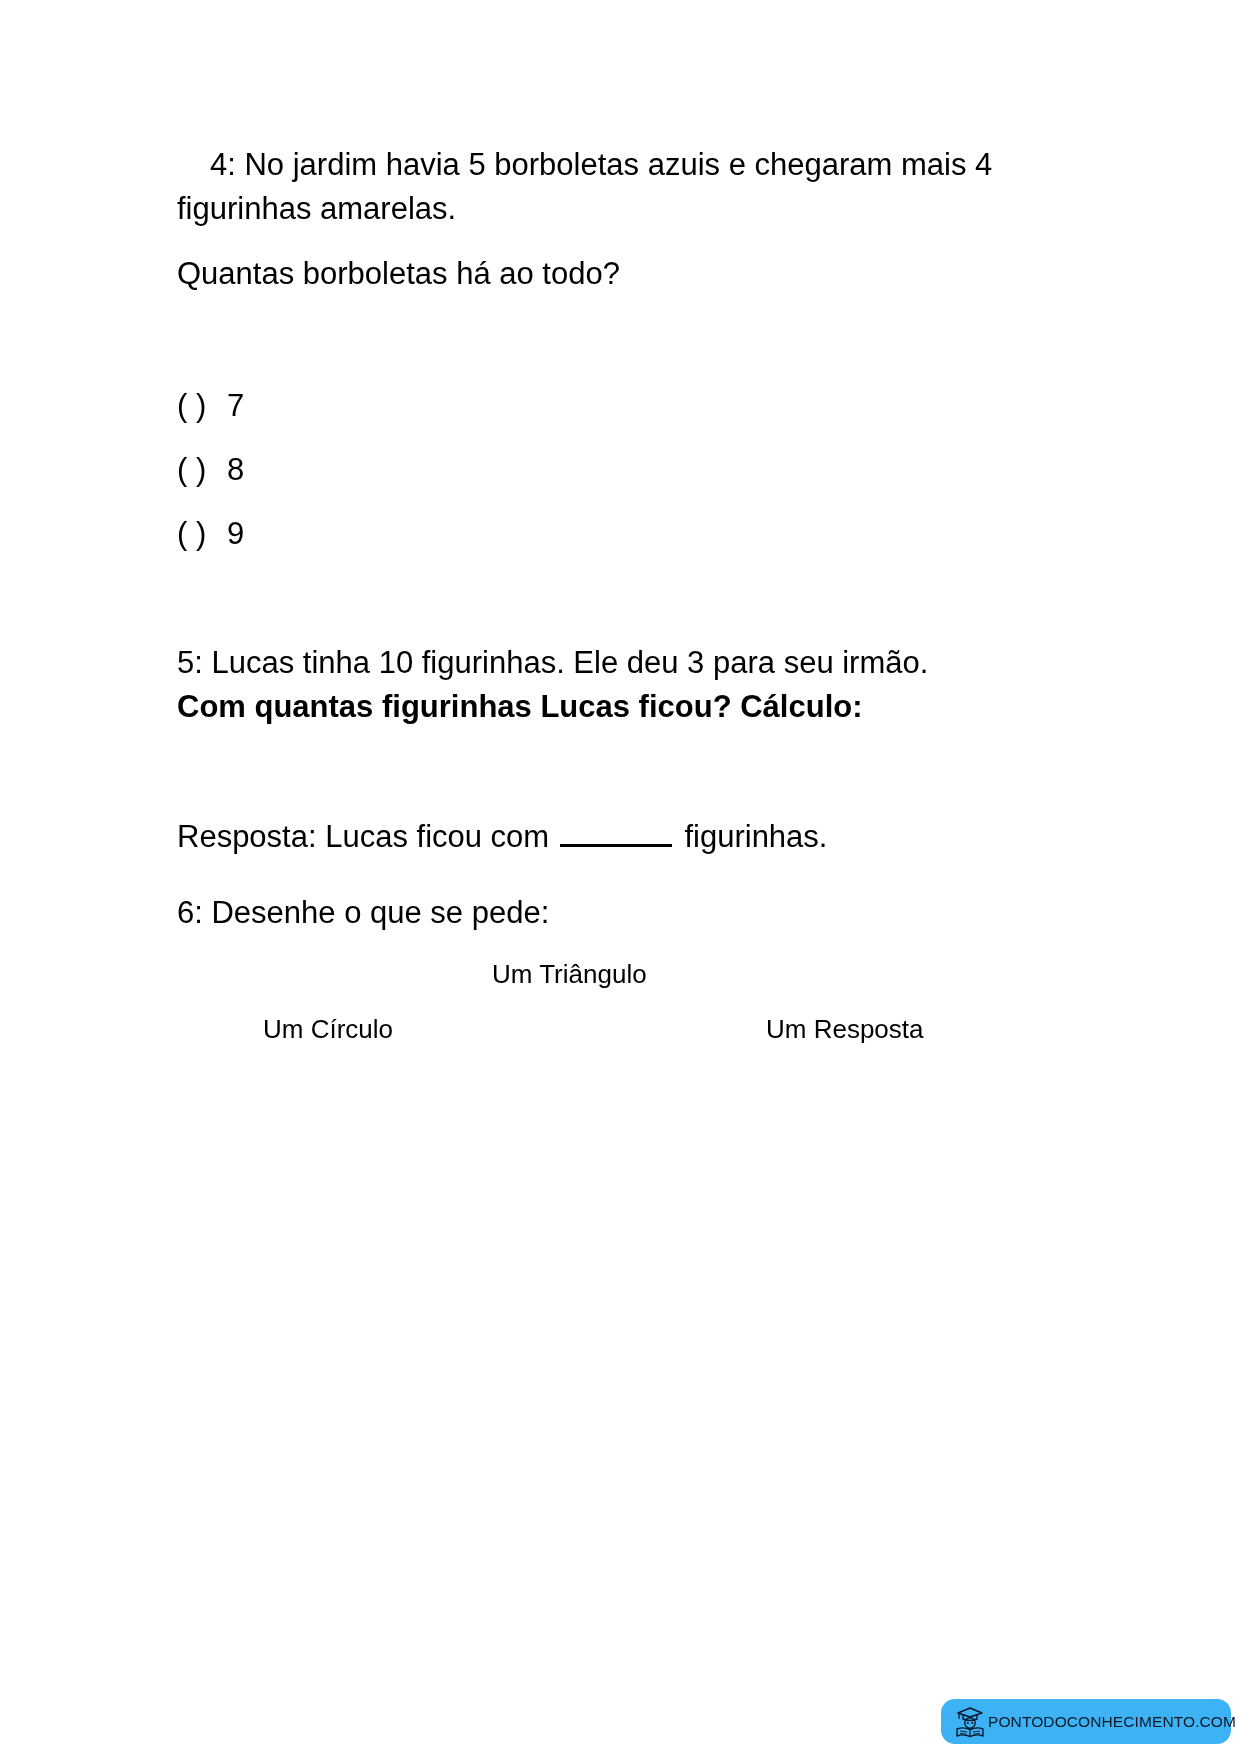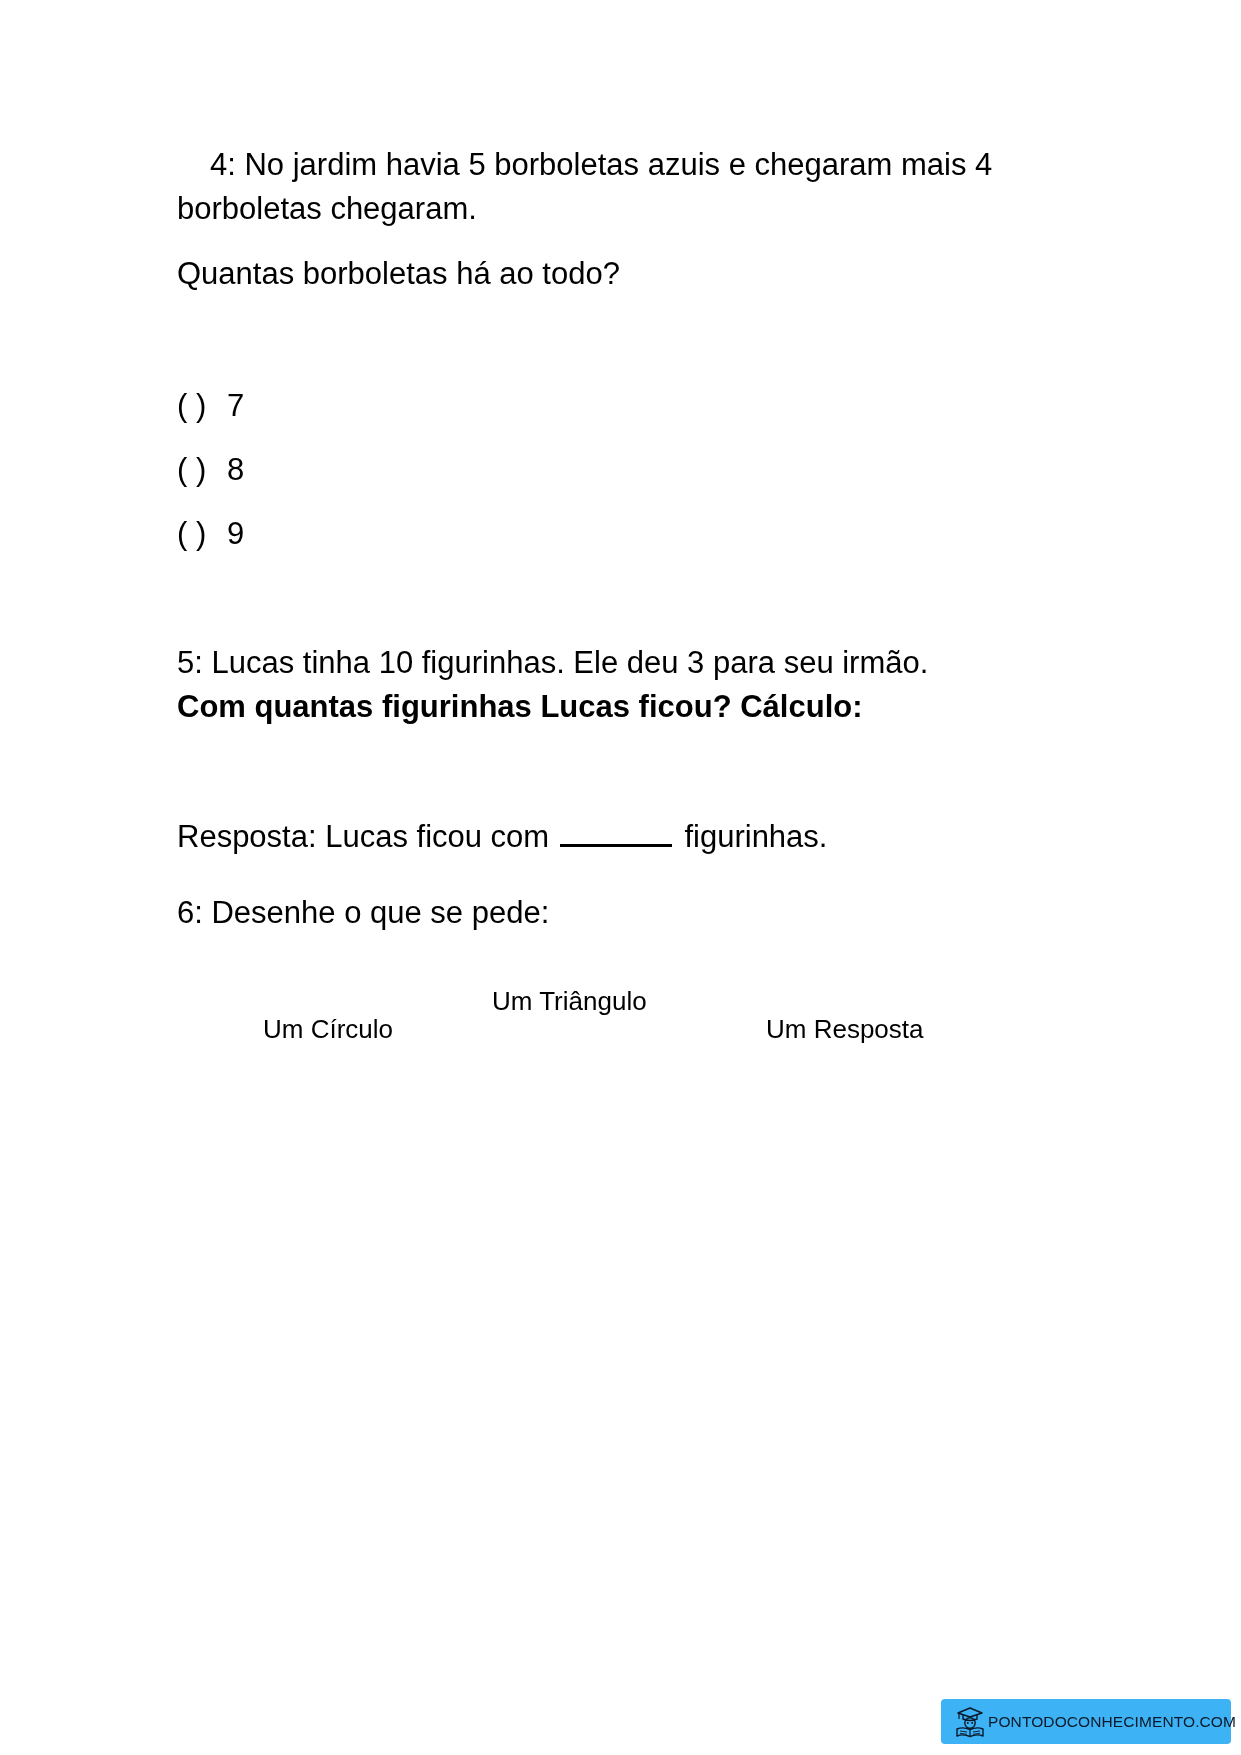--- a/index.html
+++ b/index.html
@@ -47,21 +47,21 @@
       height: 26px;
       vertical-align: baseline;
       margin: 0 4px 0 2px;
     }
     .badge {
       position: absolute;
       left: 941px;
       top: 1699px;
       width: 290px;
       height: 45px;
-      border-radius: 4px;
+      border-radius: 14px;
       background: #3db2f5;
       display: flex;
       align-items: center;
       box-sizing: border-box;
       padding-left: 14px;
     }
     .badge-icon {
       width: 30px;
       height: 32px;
       margin-right: 3px;
@@ -75,21 +75,21 @@
       letter-spacing: 0.1px;
       white-space: nowrap;
     }
   </style>
 </head>
 <body>
 
 <div>
 
   <div class="line" style="top:147px;margin-left:33px;">4: No jardim havia 5 borboletas azuis e chegaram mais 4</div>
-  <div class="line" style="top:191px;">borboletas chegaram.</div>
+  <div class="line" style="top:191px;">figurinhas amarelas.</div>
   <div class="line" style="top:256px;">Quantas borboletas há ao todo?</div>
 
   <div class="option" style="top:388px;">
     <span class="paren">(   )</span><span>7</span>
   </div>
   <div class="option" style="top:452px;">
     <span class="paren">(   )</span><span>8</span>
   </div>
   <div class="option" style="top:516px;">
     <span class="paren">(   )</span><span>9</span>
@@ -99,21 +99,21 @@
   <div class="line" style="top:689px;font-weight:bold;">Com quantas figurinhas Lucas ficou? Cálculo:</div>
 
   <div class="line" style="top:818px;">
     <span>Resposta: Lucas ficou com</span>
     <span class="blank"></span>
     <span>figurinhas.</span>
   </div>
 
   <div class="line" style="top:895px;">6: Desenhe o que se pede:</div>
   <div class="shape-label" style="left:263px; top:1011px;">Um Círculo</div>
-  <div class="shape-label" style="left:492px; top:983px;">Um Triângulo</div>
+  <div class="shape-label" style="left:492px; top:956px;">Um Triângulo</div>
   <div class="shape-label" style="left:766px; top:1011px;">Um Resposta</div>
 
   <div class="badge">
     <svg class="badge-icon" viewBox="0 0 30 32" xmlns="http://www.w3.org/2000/svg">
 
       <path d="M3 7 L15 2 L27 7 L15 11 Z" fill="none" stroke="#0b1a2a" stroke-width="1.6" stroke-linejoin="round"></path>
       <path d="M8 9 L8 13 Q15 16 22 13 L22 9" fill="none" stroke="#0b1a2a" stroke-width="1.4"></path>
       <line x1="4" y1="7.5" x2="4" y2="13" stroke="#0b1a2a" stroke-width="1.2"></line>
 
       <circle cx="15" cy="17" r="5.2" fill="none" stroke="#0b1a2a" stroke-width="1.4"></circle>

